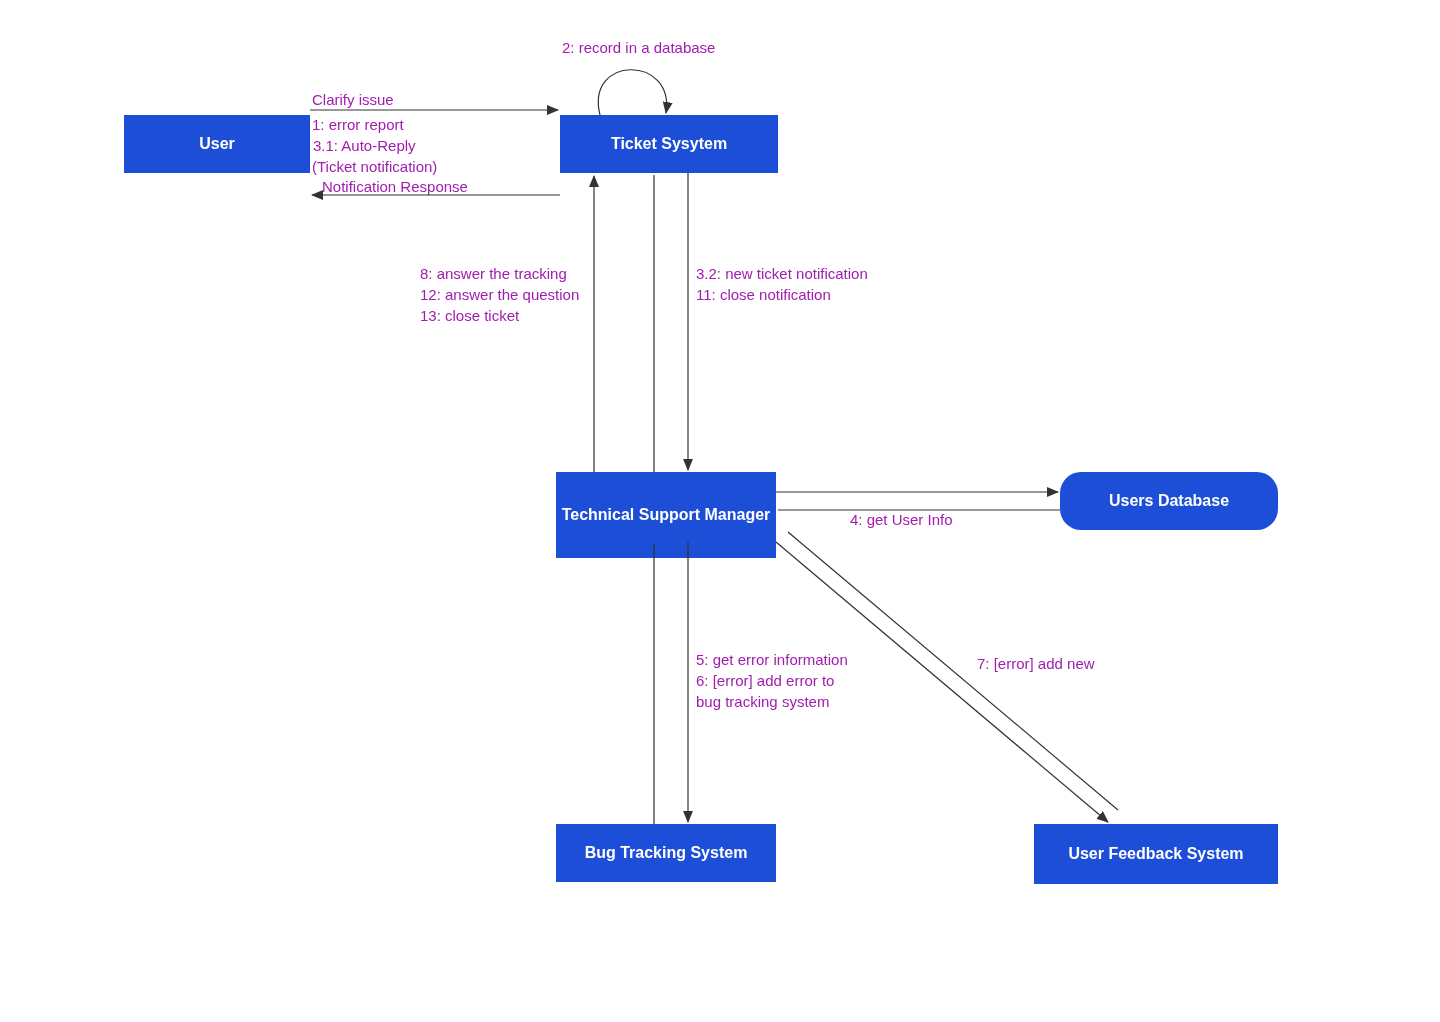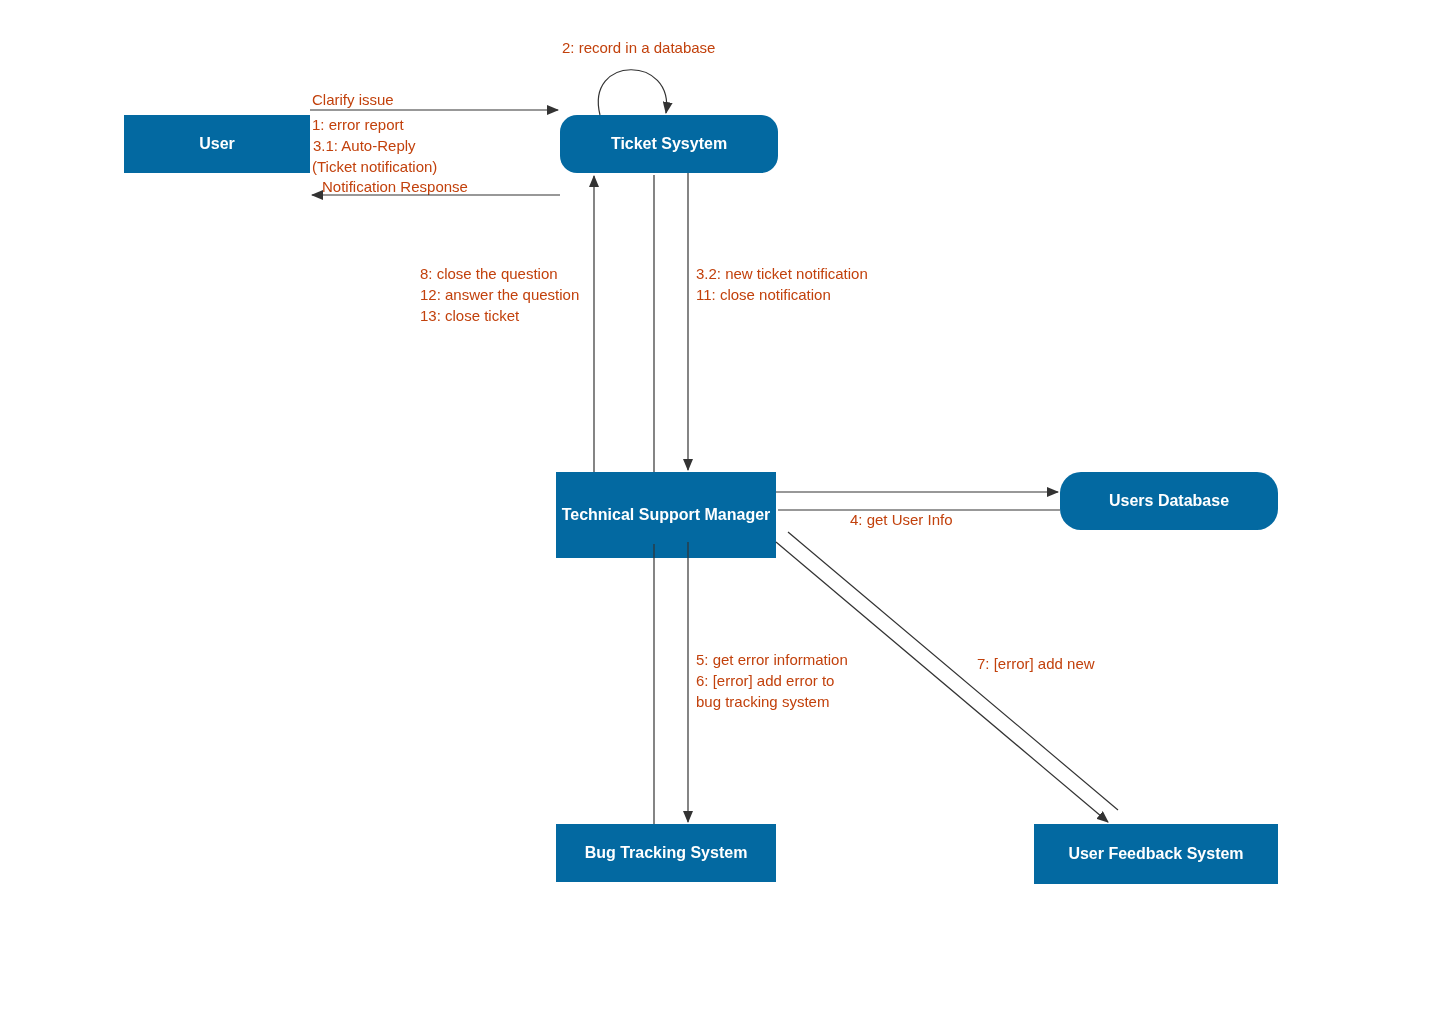--- a/index.html
+++ b/index.html
@@ -11,36 +11,36 @@
     font-family: "Segoe UI", Arial, sans-serif;
     color: #222;
   }
   .canvas {
     position: relative;
     width: 1440px;
     height: 1022px;
   }
   .node {
     position: absolute;
-    background: #0369a1;
+    background: #1d4ed8;
     color: #ffffff;
     font-size: 16px;
     font-weight: 600;
     display: flex;
     align-items: center;
     justify-content: center;
     text-align: center;
     line-height: 1.2;
     padding: 1px;
     box-sizing: border-box;
   }
   .label {
     position: absolute;
     font-size: 15px;
-    color: #c2410c;
+    color: #a21caf;
     white-space: nowrap;
     line-height: 1.35;
   }
   svg.overlay {
     position: absolute;
     left: 0;
     top: 0;
     width: 1440px;
     height: 1022px;
     pointer-events: none;
@@ -48,21 +48,21 @@
 </style>
 </head>
 <body>
 
 <div class="canvas">
 
   <div class="node" style="left:124px; top:115px; width:186px; height:58px;">
     <span>User</span>
   </div>
 
-  <div class="node" style="left:560px; top:115px; width:218px; height:58px;border-radius:17px;">
+  <div class="node" style="left:560px; top:115px; width:218px; height:58px;">
     <span>Ticket Sysytem</span>
   </div>
 
   <div class="node" style="left:556px; top:472px; width:220px; height:86px;">
     <span>Technical Support Manager</span>
   </div>
 
   <div class="node" style="left:1060px; top:472px; width:218px; height:58px;border-radius:21px;">
     <span>Users Database</span>
   </div>
@@ -79,21 +79,21 @@
   <div class="label" style="left:312px; top:115px;">1: error report</div>
   <div class="label" style="left:301px; top:136px;margin-left:12px;">3.1: Auto-Reply</div>
   <div class="label" style="left:312px; top:157px;">(Ticket notification)</div>
   <div class="label" style="left:322px; top:177px;">Notification Response</div>
 
   <div class="label" style="left:562px; top:38px;">2: record in a database</div>
 
   <div class="label" style="left:696px; top:264px;">3.2: new ticket notification</div>
   <div class="label" style="left:696px; top:285px;">11: close notification</div>
 
-  <div class="label" style="left:420px; top:264px;">8: close the question</div>
+  <div class="label" style="left:420px; top:264px;">8: answer the tracking</div>
   <div class="label" style="left:420px; top:285px;">12: answer the question</div>
   <div class="label" style="left:420px; top:306px;">13: close ticket</div>
 
   <div class="label" style="left:850px; top:510px;">4: get User Info</div>
 
   <div class="label" style="left:696px; top:650px;">5: get error information</div>
   <div class="label" style="left:696px; top:671px;">6: [error] add error to</div>
   <div class="label" style="left:696px; top:692px;">bug tracking system</div>
 
   <div class="label" style="left:977px; top:654px;">7: [error] add new</div>

